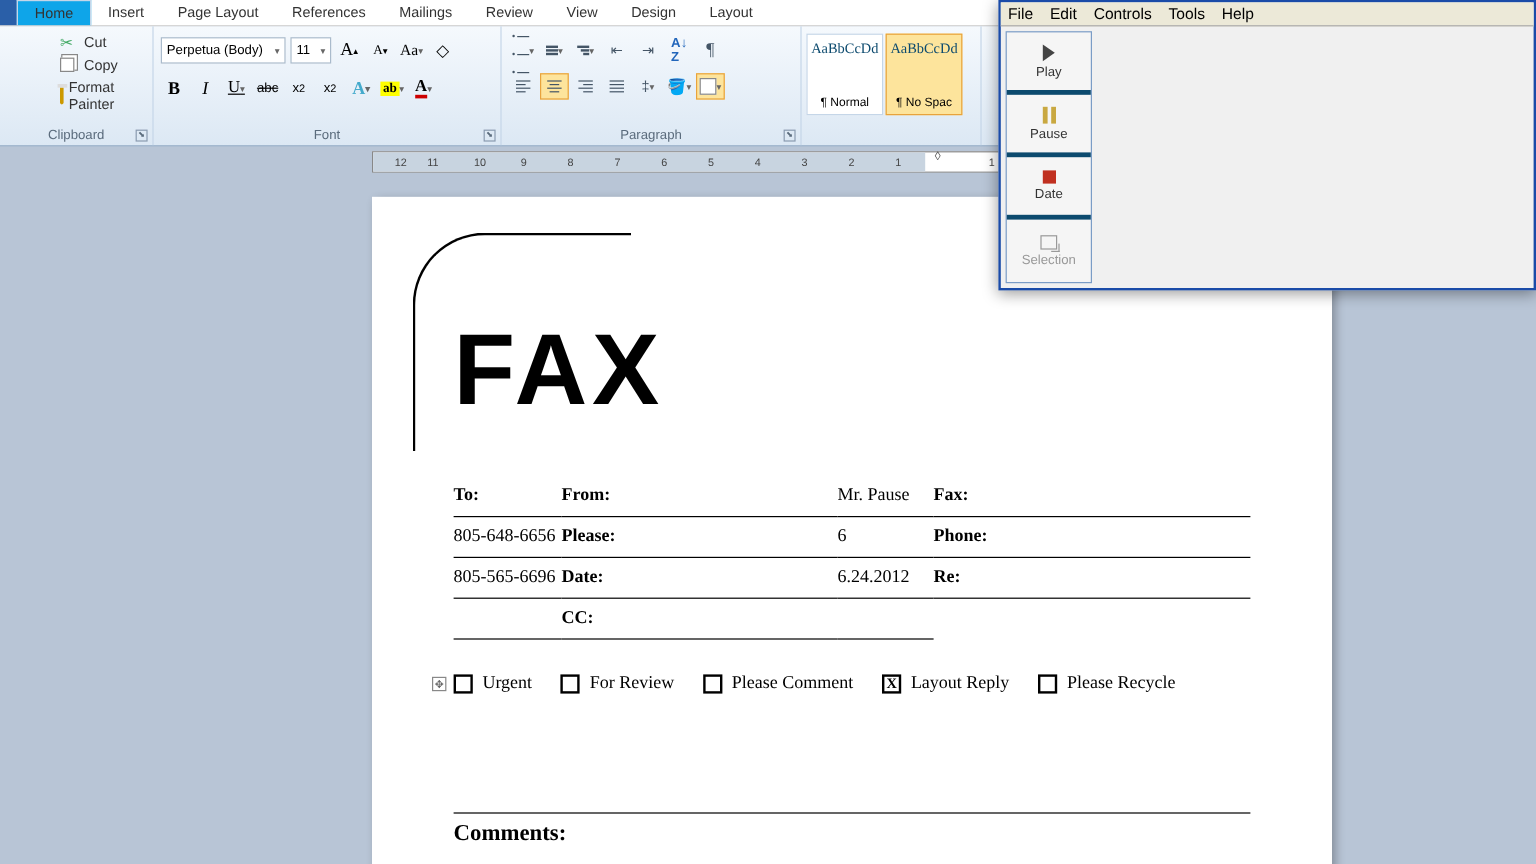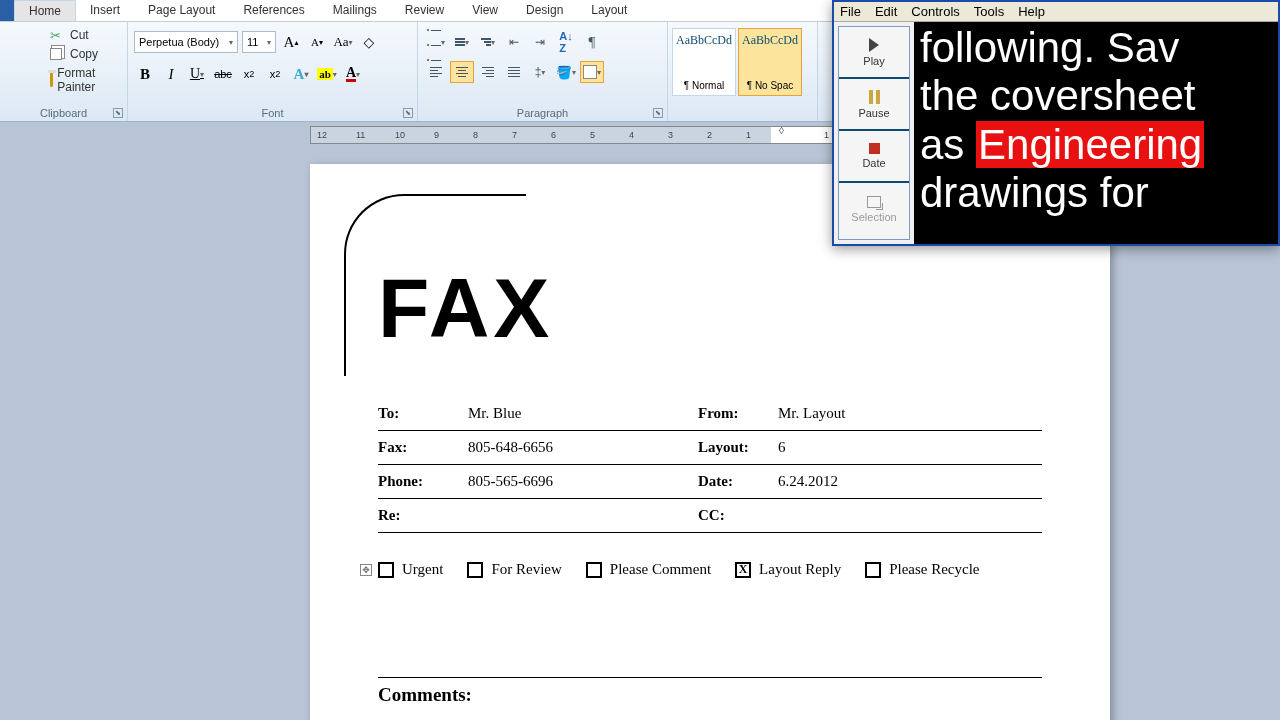--- a/index.html
+++ b/index.html
@@ -2,21 +2,21 @@
 <html><head>
 <meta charset="utf-8">
 <style>
 * { box-sizing: border-box; margin: 0; padding: 0; }
 body { font-family: "Segoe UI", Tahoma, sans-serif; font-size: 12px; background: #b8c5d6; overflow: hidden; width: 1280px; height: 720px; position: relative; }
 
 
 .ribbon-tabs { background: #fff; display: flex; height: 22px; border-bottom: 1px solid #ccc; }
 .file-tab { background: #2a5fa8; color: #fff; padding: 3px 7px; font-size: 12px; }
 .tab { padding: 3px 14px; font-size: 12px; color: #333; cursor: pointer; }
-.tab.active { background: #e5e5e5; border: 1px solid #c5d6e8; border-bottom: none; }
+.tab.active { background: #0ea5e9; border: 1px solid #c5d6e8; border-bottom: none; }
 
 
 .ribbon { background: linear-gradient(#f5f9fd, #dce8f4); height: 100px; display: flex; border-bottom: 1px solid #9db5ce; position: relative; }
 .group { border-right: 1px solid #c5d6e8; padding: 4px 6px; display: flex; flex-direction: column; position: relative; }
 .group-label { position: absolute; bottom: 2px; left: 0; right: 0; text-align: center; font-size: 11px; color: #5a6b7c; }
 .group-dialog { position: absolute; bottom: 3px; right: 4px; width: 10px; height: 10px; border: 1px solid #8a9bb0; font-size: 7px; text-align: center; line-height: 8px; color: #5a6b7c; }
 
 .clipboard-group { width: 128px; }
 .clip-row { display: flex; height: 70px; }
 .paste-btn { width: 40px; text-align: center; font-size: 10px; padding-top: 2px; opacity: .4; }
@@ -98,21 +98,21 @@
 
 .comments-label { font-family: "Times New Roman", serif; font-weight: bold; font-size: 19px; margin-top: 99px; border-top: 1.5px solid #000; padding-top: 6px; }
 .comments-placeholder { font-family: "Times New Roman", serif; font-size: 14px; color: #333; margin-top: 14px; }
 .cell-marker { position: absolute; right: 62px; width: 8px; height: 8px; border: 1px solid #888; }
 
 
 .player { position: absolute; top: 0; right: 0; width: 448px; background: #f0f0f0; border: 2px solid #1a4ba8; box-shadow: 0 3px 12px rgba(0,0,0,.4); z-index: 100; }
 .player-menu { background: #ece9d8; display: flex; padding: 2px 6px; gap: 14px; font-size: 13px; border-bottom: 1px solid #aaa; align-items: flex-end; }
 .player-body { display: flex; }
 .player-controls { width: 72px; background: #f5f5f5; border: 1px solid #7a9cc6; display: flex; flex-direction: column; margin: 4px; }
-.pc-btn { height: 52px; display: flex; flex-direction: column; align-items: center; justify-content: center; gap: 3px; font-size: 11px; color: #333; border-bottom: 2px solid #0c4a6e; }
+.pc-btn { height: 52px; display: flex; flex-direction: column; align-items: center; justify-content: center; gap: 3px; font-size: 11px; color: #333; border-bottom: 4px solid #0c4a6e; }
 .pc-btn:last-child { border-bottom: none; color: #999; }
 .play-icon { width: 0; height: 0; border-left: 10px solid #444; border-top: 7px solid transparent; border-bottom: 7px solid transparent; }
 .pause-icon { display: flex; gap: 3px; }
 .pause-icon span { width: 4px; height: 14px; background: #c9a840; }
 .stop-icon { width: 11px; height: 11px; background: #c03020; }
 .sel-icon { width: 14px; height: 12px; border: 1px solid #999; position: relative; }
 .sel-icon::after { content:''; position:absolute; right:-3px; bottom:-3px; width:6px; height:6px; border-right:1px solid #999; border-bottom:1px solid #999; }
 .player-text { flex: 1; background: #000; color: #fff; font-family: Arial, sans-serif; font-size: 42px; line-height: 1.15; padding: 2px 6px; overflow: hidden; height: 222px; }
 .player-text .hl { background: #e81010; padding: 0 2px; }
 </style>
@@ -276,21 +276,21 @@
         <div class="style-preview">AaBbCcDd</div>
         <div>¶ No Spac</div>
       </div>
     </div>
   </div>
 </div>
 
 <div class="ruler-area">
   <div class="ruler">
     <div class="ruler-dark" style="left:0;width:460px"></div>
-    <span class="ruler-num" style="left:6px">12</span>
+    <span class="ruler-num" style="left:18px">12</span>
     <span class="ruler-num" style="left:45px">11</span>
     <span class="ruler-num" style="left:84px">10</span>
     <span class="ruler-num" style="left:123px">9</span>
     <span class="ruler-num" style="left:162px">8</span>
     <span class="ruler-num" style="left:201px">7</span>
     <span class="ruler-num" style="left:240px">6</span>
     <span class="ruler-num" style="left:279px">5</span>
     <span class="ruler-num" style="left:318px">4</span>
     <span class="ruler-num" style="left:357px">3</span>
     <span class="ruler-num" style="left:396px">2</span>
@@ -300,27 +300,26 @@
   </div>
 </div>
 
 <div class="doc-area">
   <div class="page">
     <div class="page-border"></div>
     <div class="fax-title">FAX</div>
 
     <div class="fax-grid">
       <div class="fax-cell fax-label">To:</div>
-      <div class="fax-cell">Mr. Blue</div>
       <div class="fax-cell fax-label">From:</div>
-      <div class="fax-cell">Mr. Layout</div>
+      <div class="fax-cell">Mr. Pause</div>
 
       <div class="fax-cell fax-label">Fax:</div>
       <div class="fax-cell">805-648-6656</div>
-      <div class="fax-cell fax-label">Layout:</div>
+      <div class="fax-cell fax-label">Please:</div>
       <div class="fax-cell">6</div>
 
       <div class="fax-cell fax-label">Phone:</div>
       <div class="fax-cell">805-565-6696</div>
       <div class="fax-cell fax-label">Date:</div>
       <div class="fax-cell">6.24.2012</div>
 
       <div class="fax-cell fax-label">Re:</div>
       <div class="fax-cell"></div>
       <div class="fax-cell fax-label">CC:</div>
@@ -382,20 +381,14 @@
         </div>
       <div class="pc-btn">
           <span class="stop-icon"></span>
           <span>Date</span>
         </div>
       <div class="pc-btn">
           <span class="sel-icon"></span>
           <span>Selection</span>
         </div>
     </div>
-    <div class="player-text">
-      <span>following. Sav</span><br>
-      <span>the coversheet</span><br>
-      <span>as </span><span class="hl">Engineering</span><br>
-      <span>drawings for</span>
-    </div>
   </div>
 </div>
 
 </body></html>

